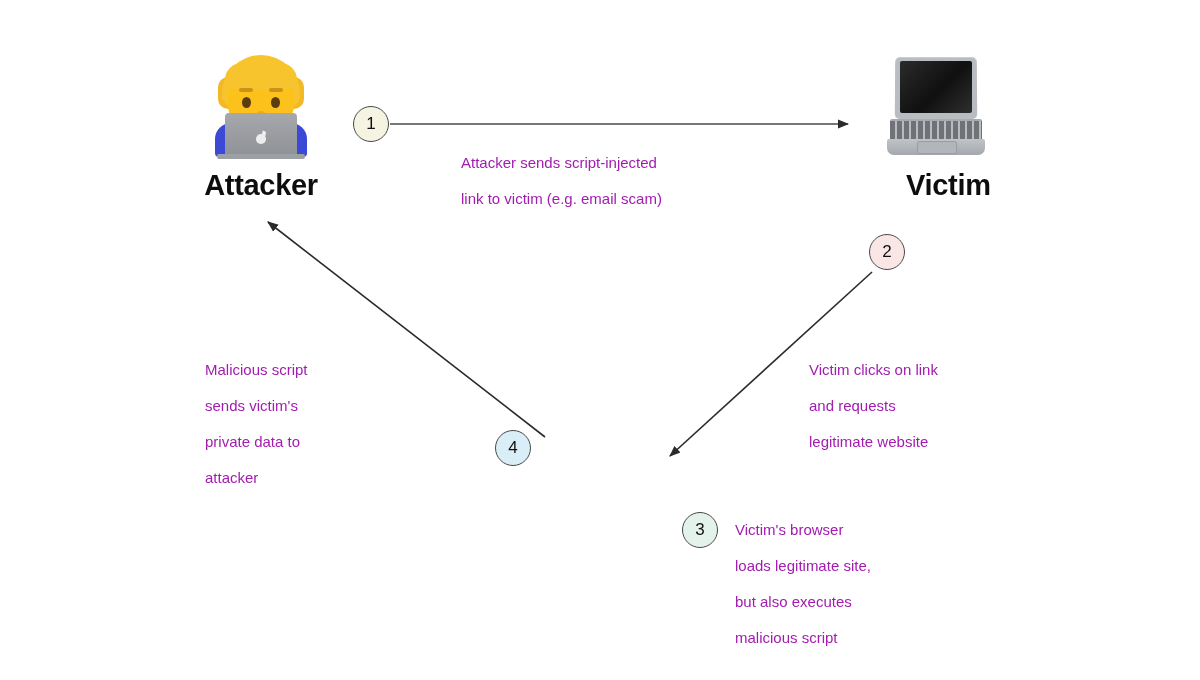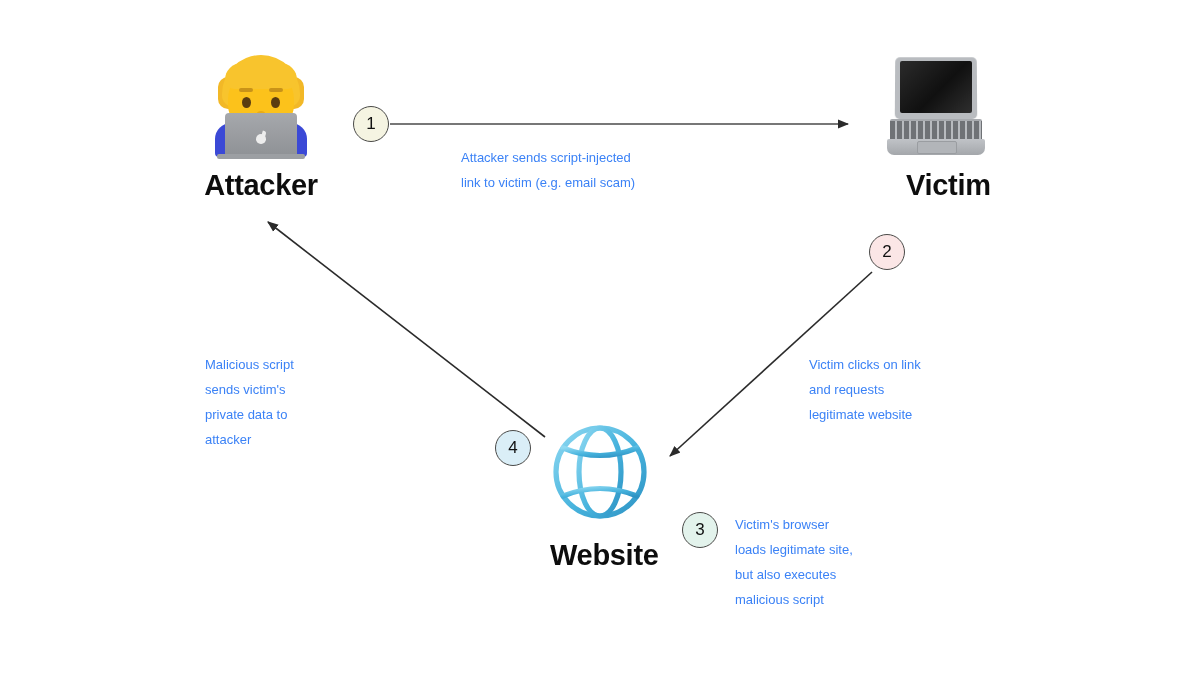--- a/index.html
+++ b/index.html
@@ -171,23 +171,23 @@
     border-radius: 50%;
     border: 1.4px solid #4a4a48;
     display: flex; align-items: center; justify-content: center;
     font-size: 17px; color: #111; font-weight: normal;
     box-sizing: border-box;
   }
 
   
   .caption {
     position: absolute;
-    font-size: 13px;
-    line-height: 25px;
-    color: #3b82f6;
+    font-size: 15px;
+    line-height: 36px;
+    color: #a21caf;
     white-space: pre-line;
   }
 </style>
 </head>
 <body>
 
 <div id="canvas">
 
   <svg class="layer" viewBox="0 0 1200 680" xmlns="http://www.w3.org/2000/svg">
     <defs>
@@ -227,42 +227,20 @@
     <div class="emoji-art laptop-art">
       <div class="lt-lid"></div>
       <div class="lt-screen"></div>
       <div class="lt-keys"></div>
       <div class="lt-base"></div>
       <div class="lt-pad"></div>
     </div>
     <div class="node-label" style="margin-top:14px;margin-left:20px;">Victim</div>
   </div>
 
-  <div class="node" style="left:550px; top:423px; width:100px;">
-    <div class="emoji-art globe-art">
-      <svg width="100" height="98" viewBox="0 0 100 98" xmlns="http://www.w3.org/2000/svg">
-        <defs>
-          <linearGradient id="gglobe" x1="0" y1="0" x2="1" y2="1">
-            <stop offset="0%" stop-color="#8fd9f2"></stop>
-            <stop offset="55%" stop-color="#47b3dd"></stop>
-            <stop offset="100%" stop-color="#2e93c4"></stop>
-          </linearGradient>
-        </defs>
-        <g fill="none" stroke="url(#gglobe)" stroke-width="5.2" stroke-linecap="round">
-          <circle cx="50" cy="49" r="44"></circle>
-          <line x1="50" y1="5" x2="50" y2="93"></line>
-          <line x1="6" y1="49" x2="94" y2="49"></line>
-          <ellipse cx="50" cy="49" rx="21" ry="44"></ellipse>
-          <path d="M 13 25 Q 50 40 87 25"></path>
-          <path d="M 13 73 Q 50 58 87 73"></path>
-        </g>
-      </svg>
-    </div>
-    <div class="node-label" style="margin-top:18px;">Website</div>
-  </div>
 
   <div class="step-circle" style="left:353px; top:106px; background:#f5f4e2;">1</div>
 
   <div class="step-circle" style="left:869px; top:234px; background:#fbe6e6;">2</div>
 
   <div class="step-circle" style="left:682px; top:512px; background:#e3f3ec;">3</div>
 
   <div class="step-circle" style="left:495px; top:430px; background:#daeef7;">4</div>
 
   <div class="caption" style="left:461px; top:145px; width:300px;">Attacker sends script-injected

